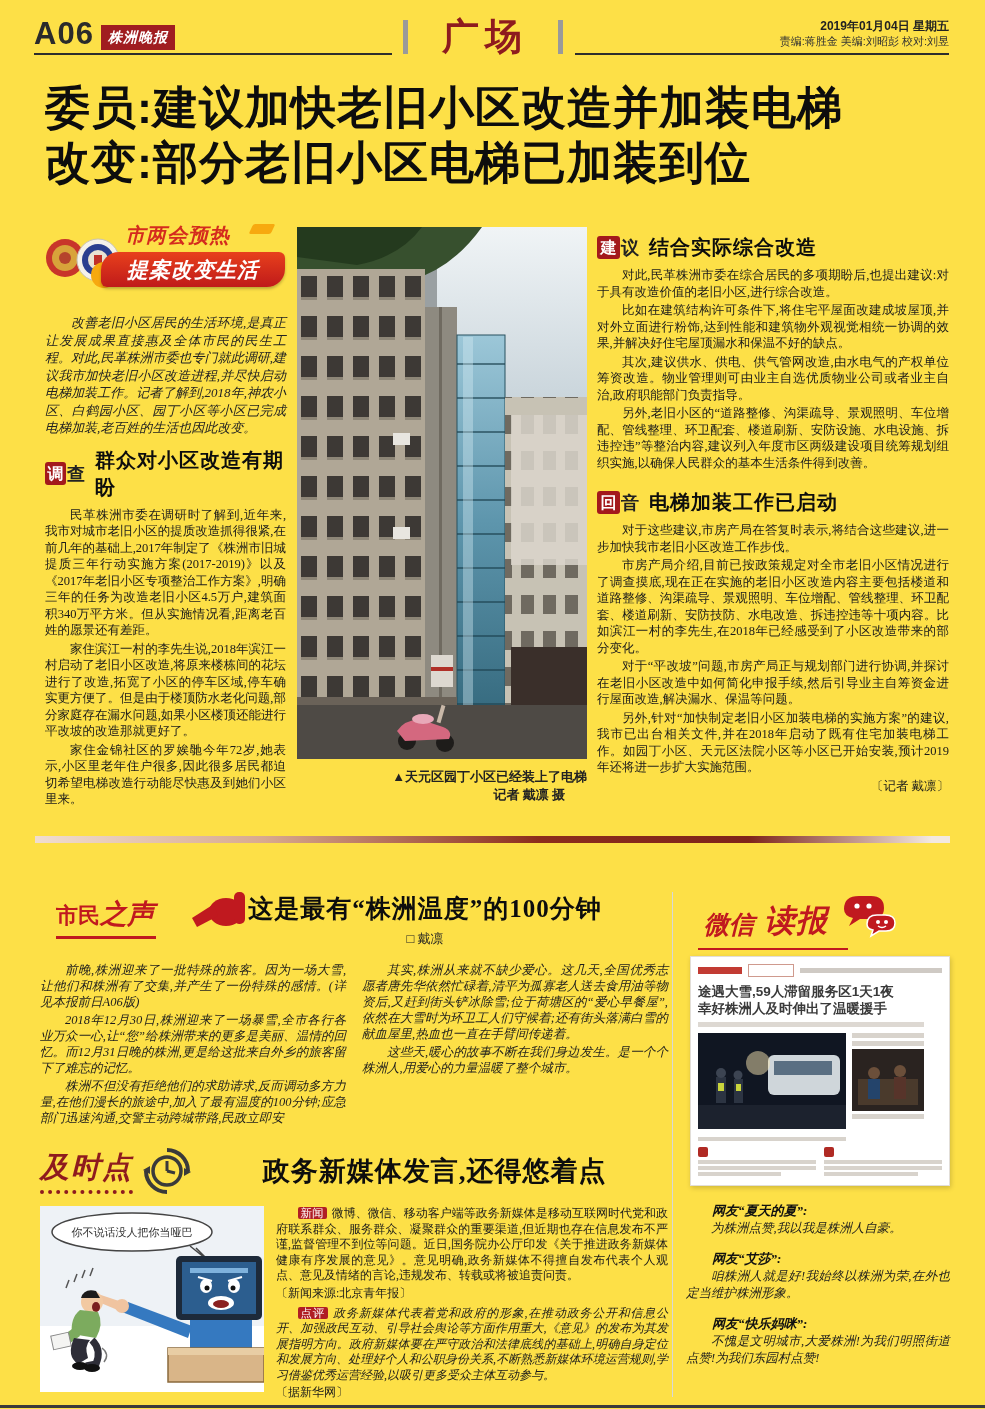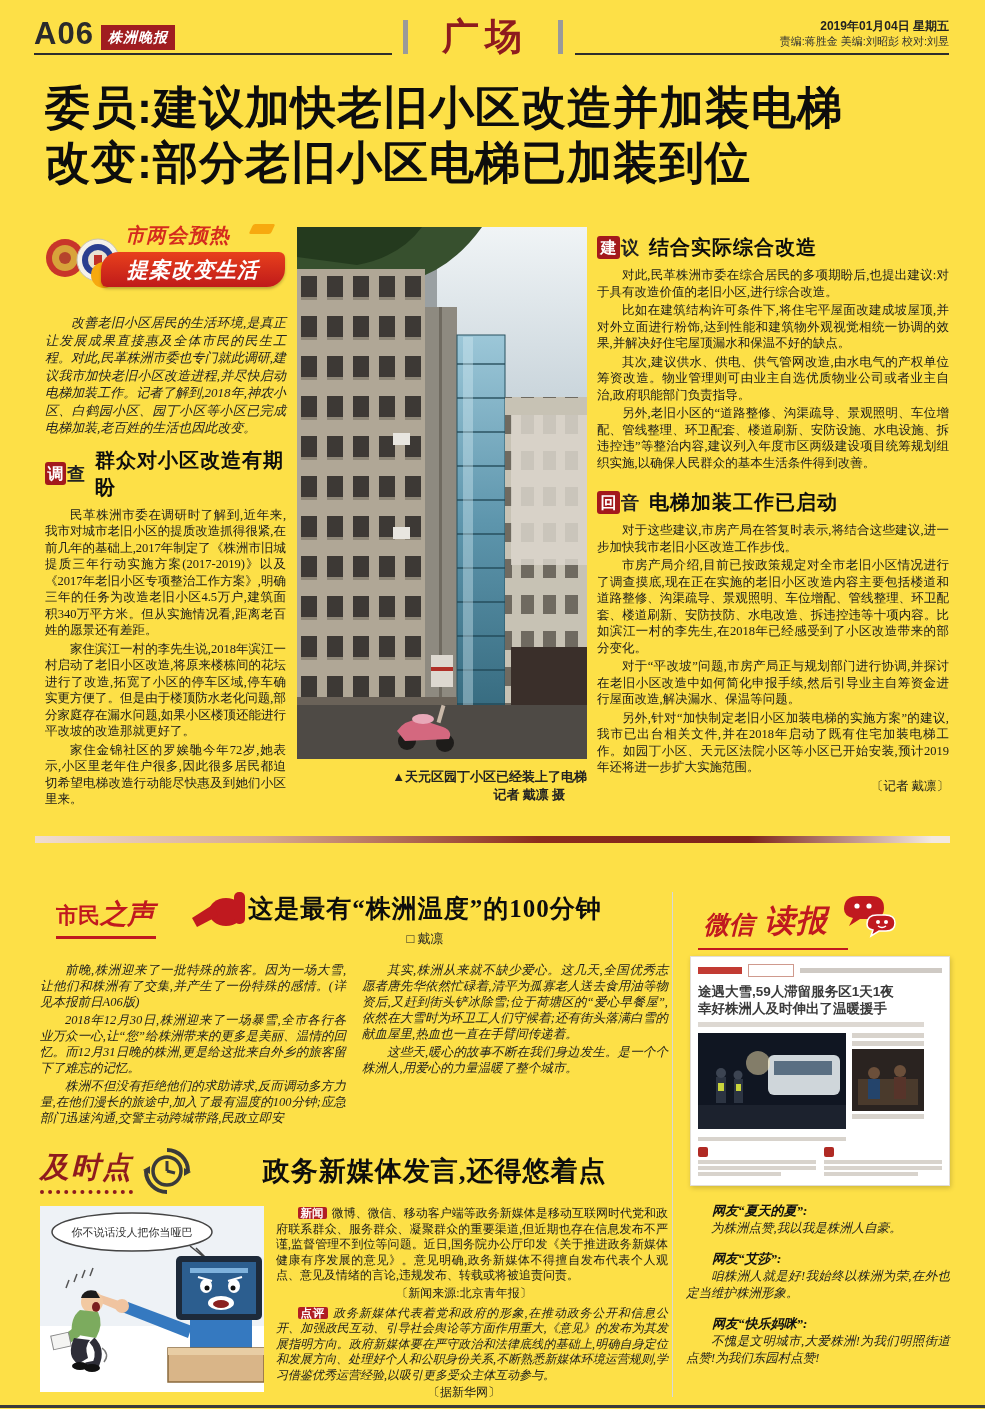--- a/index.html
+++ b/index.html
@@ -75,22 +75,22 @@
   .jsd-head{display:flex;align-items:center;height:58px;}
   .jsd-logo{color:#8e1b1e;font-family:"Liberation Sans",sans-serif;font-size:29px;font-weight:900;font-style:italic;
             letter-spacing:2px;border-bottom:4px dotted #8e1b1e;padding-bottom:2px;}
   .jsd-clock{margin:0 10px;}
   .jsd-headline{flex:1;text-align:center;font-size:27px;font-weight:900;color:#0d0d0d;letter-spacing:1px;}
   .jsd-body{display:flex;gap:12px;margin-top:6px;}
   .jsd-text{width:392px;}
   .jsd-p{font-size:12px;line-height:15.5px;text-align:justify;text-indent:1.8em;margin:0;}
   .jsd-p.cmt{font-style:italic;}
   .minitag{background:#b01e24;color:#fff;font-family:"Liberation Sans",sans-serif;font-size:11.5px;
-           font-weight:bold;padding:0 3px;border-radius:2px;margin-right:5px;font-style:normal;}
-  .src{font-size:12px;text-align:center;margin:1px 16px 4px 0;}
+           font-weight:normal;padding:0 3px;border-radius:2px;margin-right:5px;font-style:normal;}
+  .src{font-size:12px;text-align:left;margin:1px 16px 4px 0;}
   
   .v-divider{position:absolute;left:672px;top:892px;width:1px;height:505px;background:#d8d8d8;}
   .bottom-right{position:absolute;left:684px;top:892px;width:266px;}
   .wx-logo{position:relative;height:64px;}
   .wx1{position:absolute;left:20px;top:16px;color:#c0191f;font-family:"Liberation Sans",sans-serif;
        font-size:25px;font-weight:bold;font-style:italic;}
   .wx2{position:absolute;left:80px;top:8px;color:#c0191f;font-family:"Liberation Sans",sans-serif;
        font-size:31px;font-weight:900;font-style:italic;letter-spacing:1px;}
   .wx-icon{position:absolute;left:156px;top:0;}
   .wx-rule{position:absolute;left:14px;top:56px;width:150px;height:2px;background:#c0191f;}

